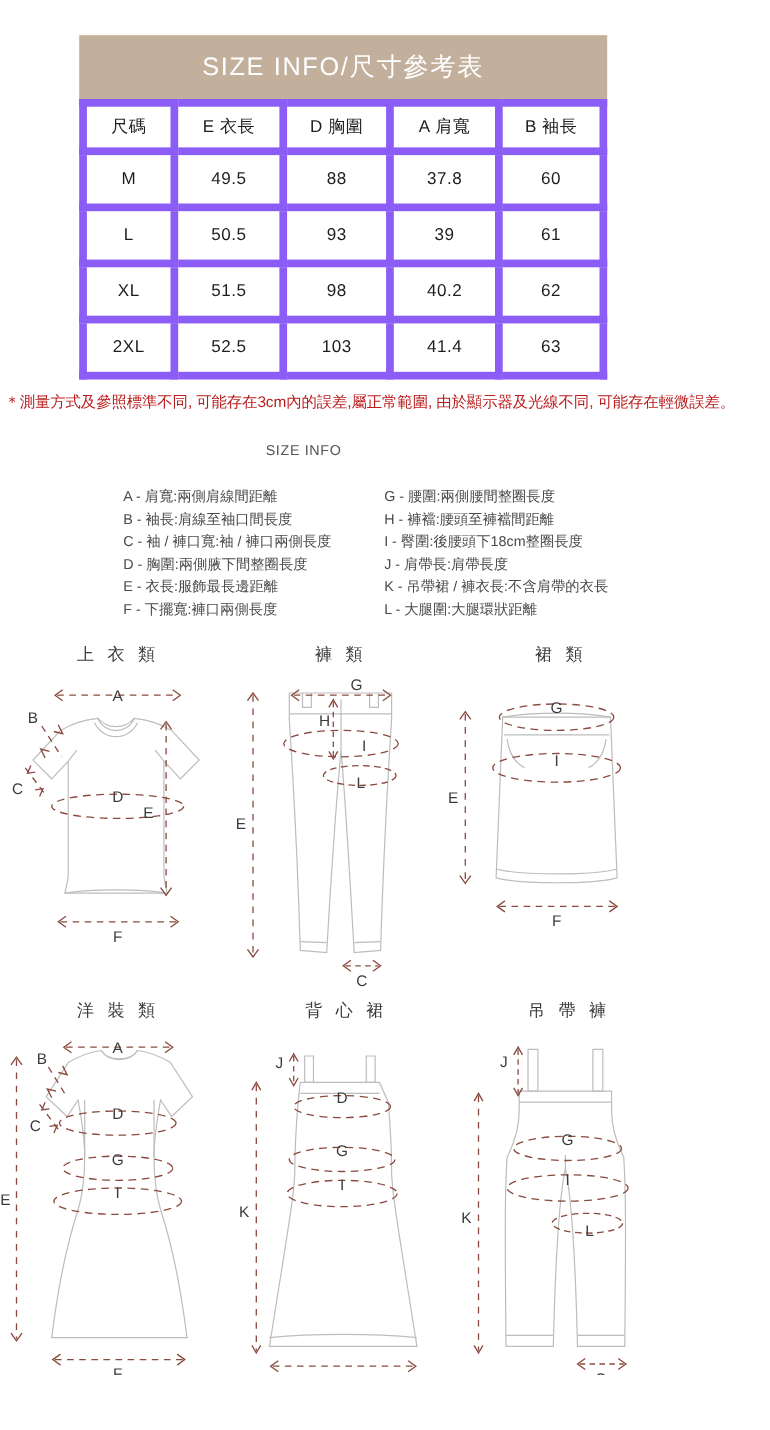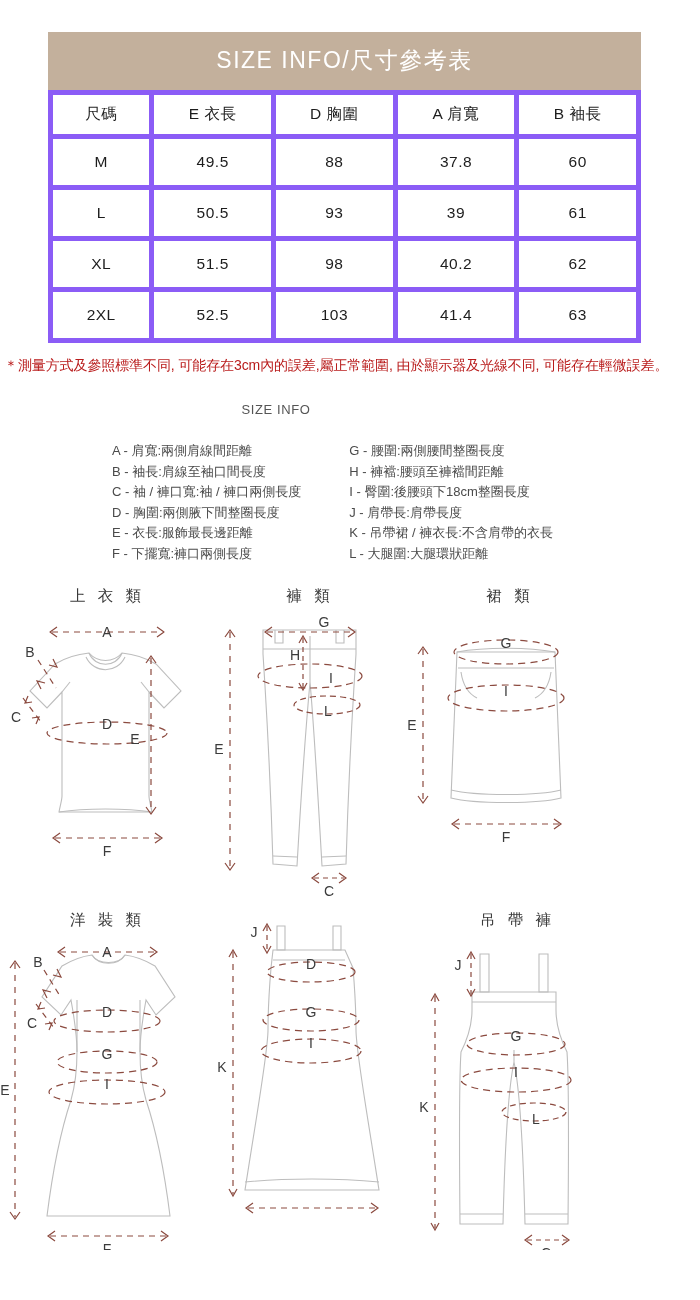--- a/index.html
+++ b/index.html
@@ -7,37 +7,37 @@
   body {
     width:700px; height:1300px;
     background:#ffffff;
     font-family:"Liberation Sans","DejaVu Sans",sans-serif;
     color:#2b2b2b;
     overflow:hidden;
     position:relative;
   }
 
   
-  .table-wrap { position:absolute; left:48px; top:32px; width:593px; }
+  .table-wrap { position:absolute; left:72px; top:32px; width:480px; }
   .table-title {
     background:#c3b09c;
     color:#ffffff;
     font-size:23px;
     letter-spacing:1.5px;
     text-align:center;
     padding:13px 0 14px;
     font-weight:400;
   }
   table.size-table {
     width:100%;
     border-collapse:collapse;
     background:#fff;
   }
   table.size-table th, table.size-table td {
-    border:5px solid #8b5cf6;
+    border:7px solid #8b5cf6;
     text-align:center;
     font-size:15.5px;
     font-weight:400;
     color:#1d1d1d;
     height:51px;
     vertical-align:middle;
     letter-spacing:0.5px;
   }
   table.size-table th { height:44px; }
   table.size-table td:first-child, table.size-table th:first-child { width:100px; }
@@ -324,20 +324,21 @@
           <text x="107" y="77">D</text>
           <text x="107" y="119">G</text>
           <text x="107" y="149">I</text>
           <text x="5" y="155">E</text>
           <text x="107" y="314">F</text>
         </g>
       </svg>
     </div>
 
     <div class="diagram-cell">
+      <div class="cell-title">背 心 裙</div>
       <svg class="cell-svg" width="200" height="310" viewBox="0 0 200 310">
         <g fill="none" stroke="#bdbdbd" stroke-width="1.1">
           <path d="M62 20 L70 20 L70 44 L62 44 Z"></path>
           <path d="M118 20 L126 20 L126 44 L118 44 Z"></path>
           <path d="M58 44 L130 44 L138 62 C140 86 141 108 141 124 C141 146 151 200 164 284 L30 284 C43 200 53 146 53 124 C53 108 54 86 56 62 Z"></path>
           <line x1="58" y1="54" x2="130" y2="54"></line>
           <path d="M30 276 C70 272 124 272 164 276"></path>
         </g>
         <g stroke="#8b4a3f" stroke-width="1.2" fill="none">
 

